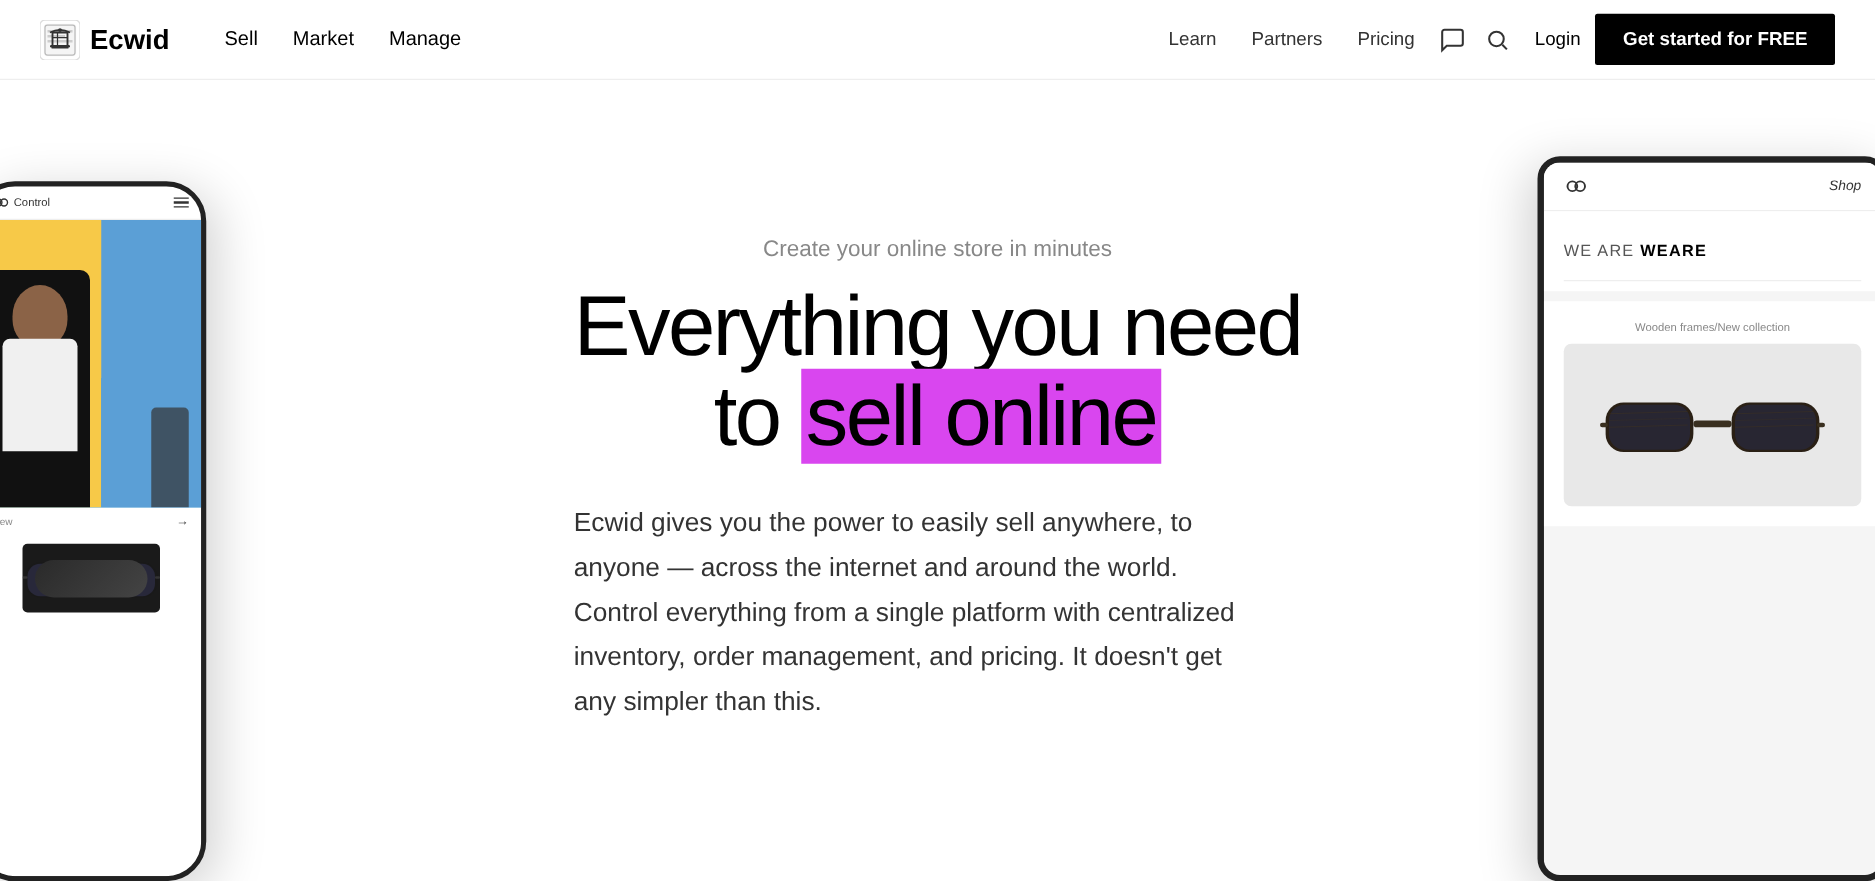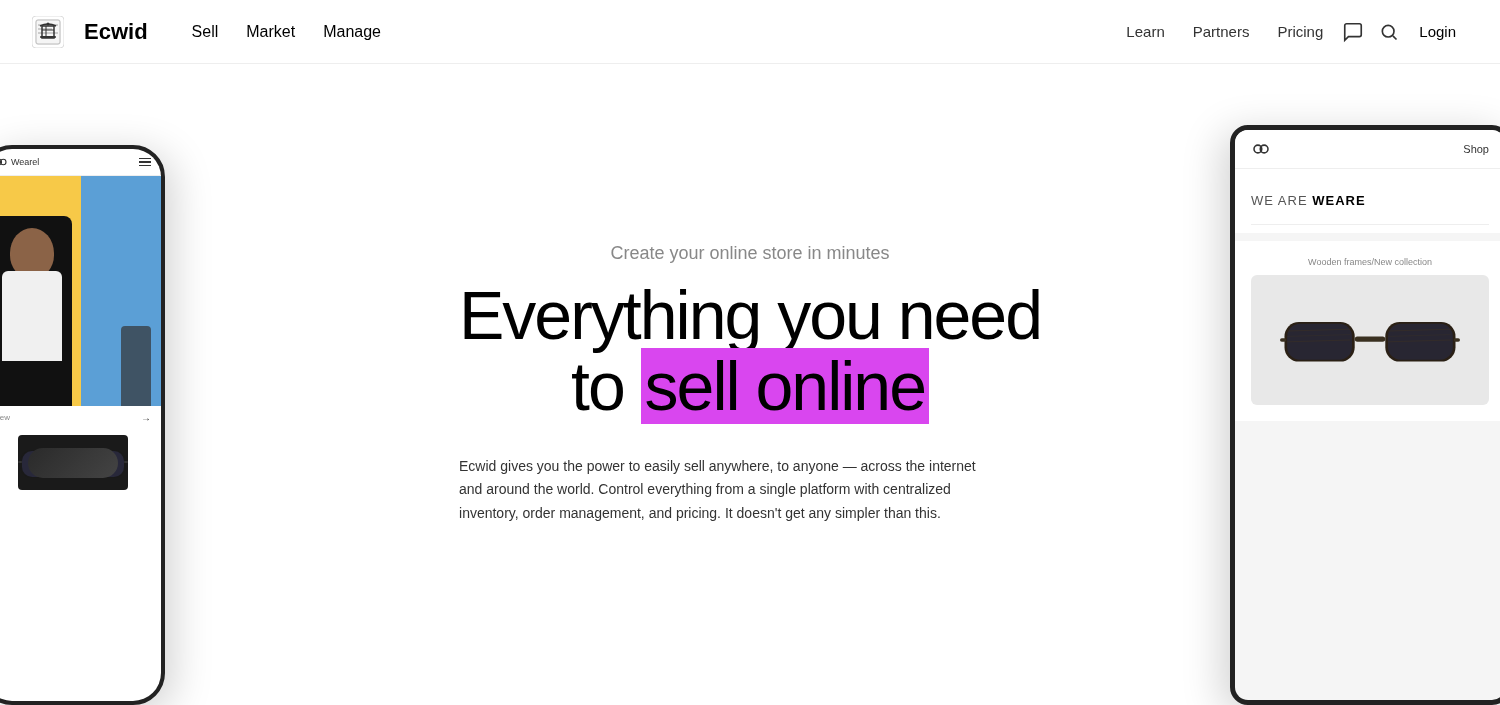--- a/index.html
+++ b/index.html
@@ -3,21 +3,21 @@
   <meta charset="utf-8">
   <style>
     * { margin: 0; padding: 0; box-sizing: border-box; }
     body { font-family: -apple-system, BlinkMacSystemFont, 'Segoe UI', Helvetica, Arial, sans-serif; background: #fff; overflow: hidden; }
 
     
     nav {
       display: flex; align-items: center; padding: 0 32px; height: 64px;
       border-bottom: 1px solid #eee; background: #fff; position: relative; z-index: 10;
     }
-    .nav-logo { display: flex; align-items: center; gap: 20px; text-decoration: none; color: #000; margin-right: 32px; }
+    .nav-logo { display: flex; align-items: center; gap: 8px; text-decoration: none; color: #000; margin-right: 32px; }
     .nav-logo-icon { width: 32px; height: 32px; }
     .nav-logo-text { font-size: 22px; font-weight: 700; color: #000; }
     .nav-main-links { display: flex; align-items: center; gap: 4px; }
     .nav-main-link { font-size: 16px; font-weight: 400; color: #000; text-decoration: none; padding: 8px 12px; cursor: pointer; }
     .nav-divider { flex: 1; }
     .nav-secondary-links { display: flex; gap: 4px; }
     .nav-secondary-link { font-size: 15px; font-weight: 400; color: #333; text-decoration: none; padding: 8px 12px; cursor: pointer; }
     .nav-icon-btn { width: 36px; height: 36px; display: flex; align-items: center; justify-content: center; cursor: pointer; color: #333; font-size: 20px; }
     .nav-login { font-size: 15px; font-weight: 500; color: #000; padding: 8px 12px; cursor: pointer; text-decoration: none; }
     .nav-cta {
@@ -50,37 +50,37 @@
 
     
     .tablet-mockup {
       position: absolute; right: -10px; bottom: 0; width: 280px; height: 580px;
       background: #111; border-radius: 18px; border: 5px solid #222;
       overflow: hidden; box-shadow: -8px 8px 40px rgba(0,0,0,0.18);
     }
     .tablet-inner { width: 100%; height: 100%; background: #f5f5f5; position: relative; overflow: hidden; }
     .tablet-header { display: flex; align-items: center; justify-content: space-between; padding: 12px 16px; background: #fff; border-bottom: 1px solid #eee; }
     .tablet-logo { font-size: 11px; color: #333; display: flex; align-items: center; gap: 4px; }
-    .tablet-shop-link { font-size: 11px; color: #333; font-weight: 500; }
+    .tablet-shop-link { font-size: 11px; color: #333; font-weight: 500; font-style: italic; }
     .tablet-banner { background: #fff; padding: 24px 16px 16px; }
     .tablet-brand { font-size: 13px; font-weight: 400; color: #555; letter-spacing: 1px; }
     .tablet-brand strong { font-weight: 900; color: #000; }
     .tablet-product-section { padding: 16px; background: #fff; margin-top: 8px; }
     .tablet-collection-label { font-size: 9px; color: #888; text-align: center; margin-bottom: 8px; }
     .tablet-glasses-img { width: 100%; height: 130px; background: #e8e8e8; border-radius: 6px; display: flex; align-items: center; justify-content: center; position: relative; overflow: hidden; }
     .tablet-glasses-svg { width: 180px; }
 
     
     .hero-content {
       text-align: center; max-width: 700px; padding: 0 20px; position: relative; z-index: 2;
     }
     .hero-subtitle { font-size: 18px; color: #888; margin-bottom: 16px; font-weight: 400; }
     .hero-title { font-size: 68px; font-weight: 400; color: #000; line-height: 1.05; margin-bottom: 32px; letter-spacing: -2px; }
     .hero-title .highlight { background: #d946ef; padding: 0 4px; }
-    .hero-description { font-size: 14px; color: #333; line-height: 1.7; text-align: left; max-width: 540px; }
+    .hero-description { font-size: 21px; color: #333; line-height: 1.7; text-align: left; max-width: 540px; }
   </style>
 </head>
 <body>
 
 <nav>
   <a class="nav-logo" href="#">
     <svg class="nav-logo-icon" viewBox="0 0 32 32" fill="none" xmlns="http://www.w3.org/2000/svg">
       <rect width="32" height="32" rx="4" fill="#fff" stroke="#ddd" stroke-width="1"></rect>
       <rect x="3" y="3" width="26" height="26" rx="3" fill="#f5f5f5"></rect>
       <path d="M6 8h20v2H6zM6 12h14v2H6zM6 16h20v2H6z" fill="#ccc"></path>
@@ -115,33 +115,34 @@
   </div>
 
   <div class="nav-icon-btn">
     <svg width="20" height="20" viewBox="0 0 24 24" fill="none" stroke="#333" stroke-width="2">
       <circle cx="11" cy="11" r="7"></circle>
       <line x1="21" y1="21" x2="16.65" y2="16.65"></line>
     </svg>
   </div>
 
   <a class="nav-login" href="#">Login</a>
+  <button class="nav-cta">Get started for FREE</button>
 </nav>
 
 <section class="hero">
 
   <div class="phone-mockup">
     <div class="phone-inner">
       <div class="phone-header">
         <div class="phone-logo-small">
           <svg width="14" height="10" viewBox="0 0 24 18" fill="none" stroke="#333" stroke-width="2">
             <circle cx="8" cy="9" r="5"></circle>
             <circle cx="16" cy="9" r="5"></circle>
           </svg>
-          <span>Wearel</span>
+          <span>Control</span>
         </div>
         <div class="phone-hamburger">
           <span></span>
             <span></span>
             <span></span>
         </div>
       </div>
 
       <div class="phone-hero-img">
 

